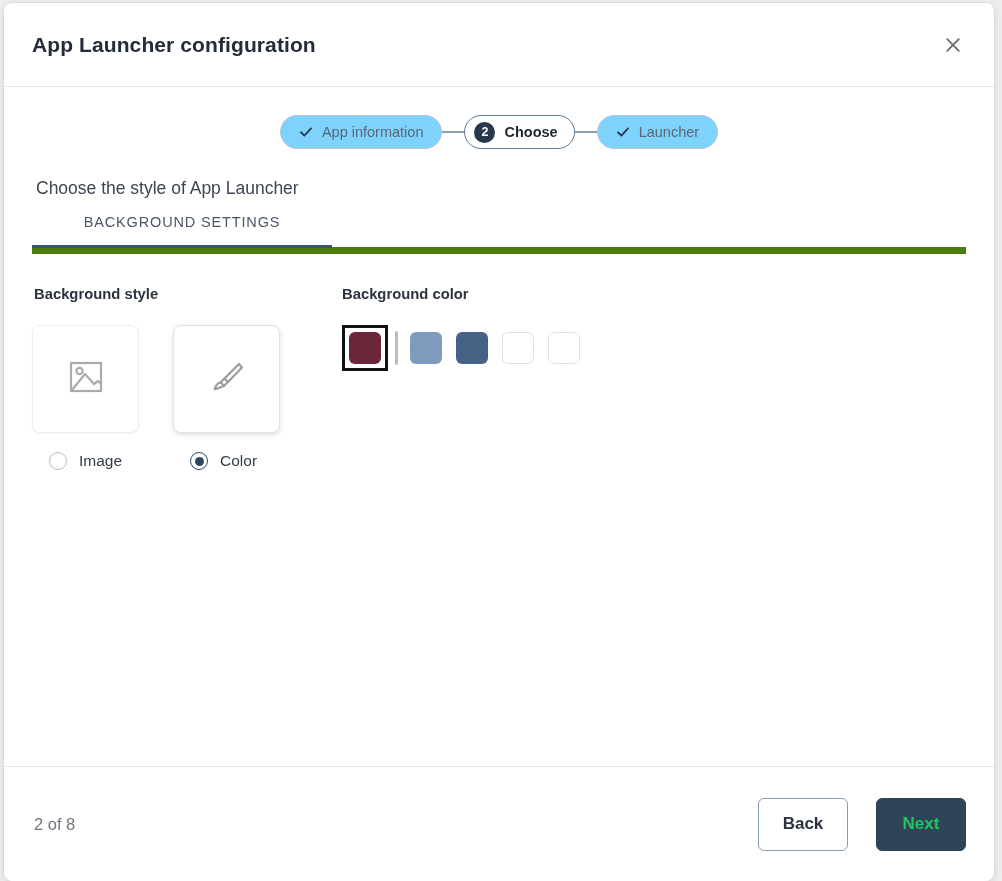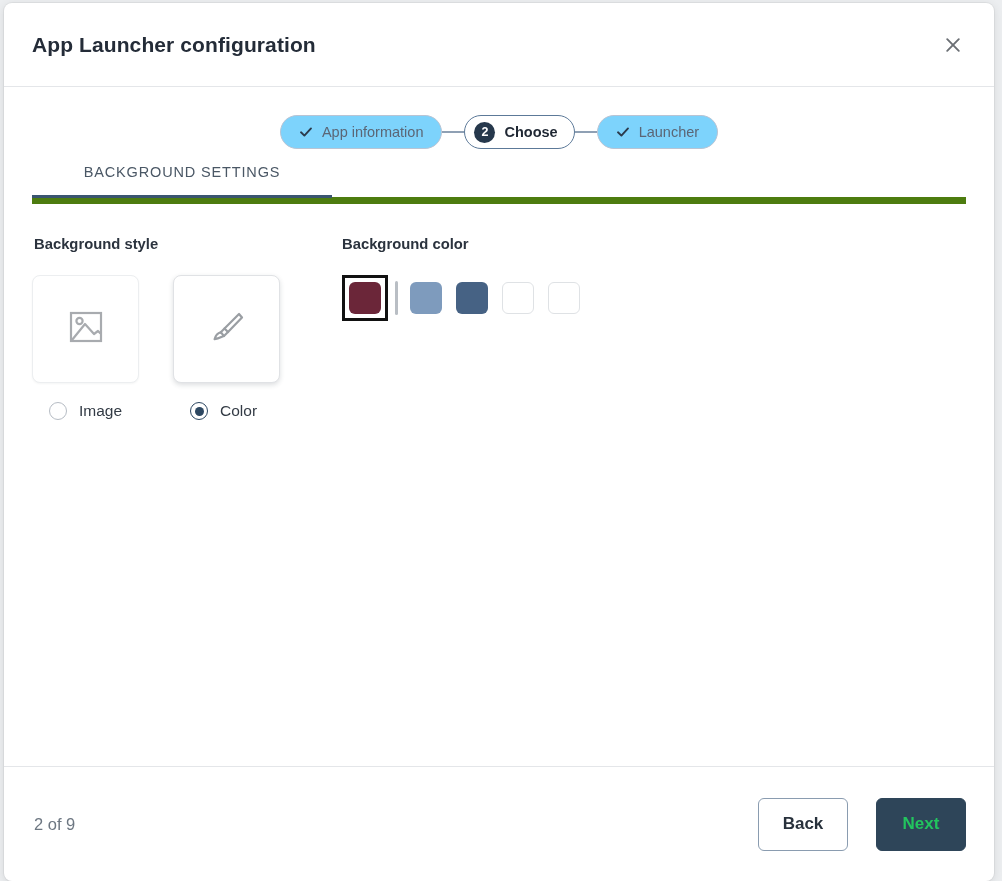--- a/index.html
+++ b/index.html
@@ -322,20 +322,21 @@
       <div class="step done">
         <span class="check">
           <svg width="14" height="14" viewBox="0 0 14 14" aria-hidden="true">
             <path d="M2 7.3 L5.4 10.6 L12 3.4" fill="none" stroke="#2c3b4d" stroke-width="1.9" stroke-linecap="round" stroke-linejoin="round"></path>
           </svg>
         </span>
         <span>Launcher</span>
       </div>
     </div>
 
+    <div class="choose-line">Choose the style of App Launcher</div>
 
     <div class="tabs">
       <div class="tab active">
         <span>BACKGROUND SETTINGS</span>
       </div>
     </div>
 
     <div class="settings">
 
       <div class="col-type">
@@ -405,20 +406,20 @@
             <span class="swatch empty"></span>
           </div>
 
         </div>
       </div>
 
     </div>
   </div>
 
   <div class="dlg-footer">
-    <div class="page-count">2 of 9</div>
+    <div class="page-count">2 of 8</div>
     <div class="footer-btns">
       <button class="btn btn-back">Back</button>
       <button class="btn btn-next">Next</button>
     </div>
   </div>
 
 </div>
 
 </body></html>

